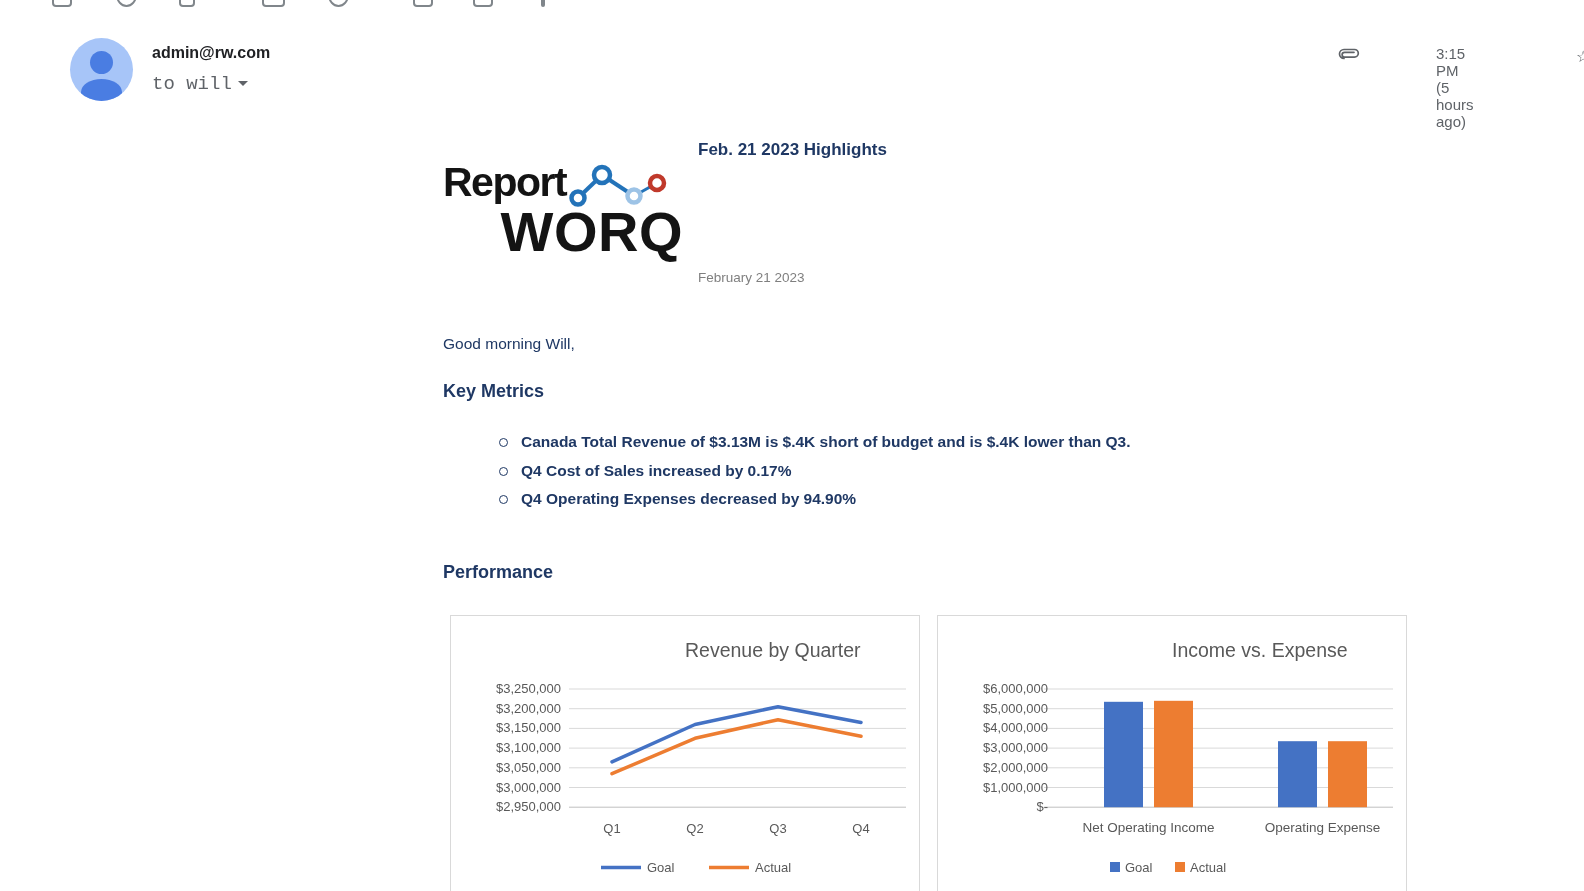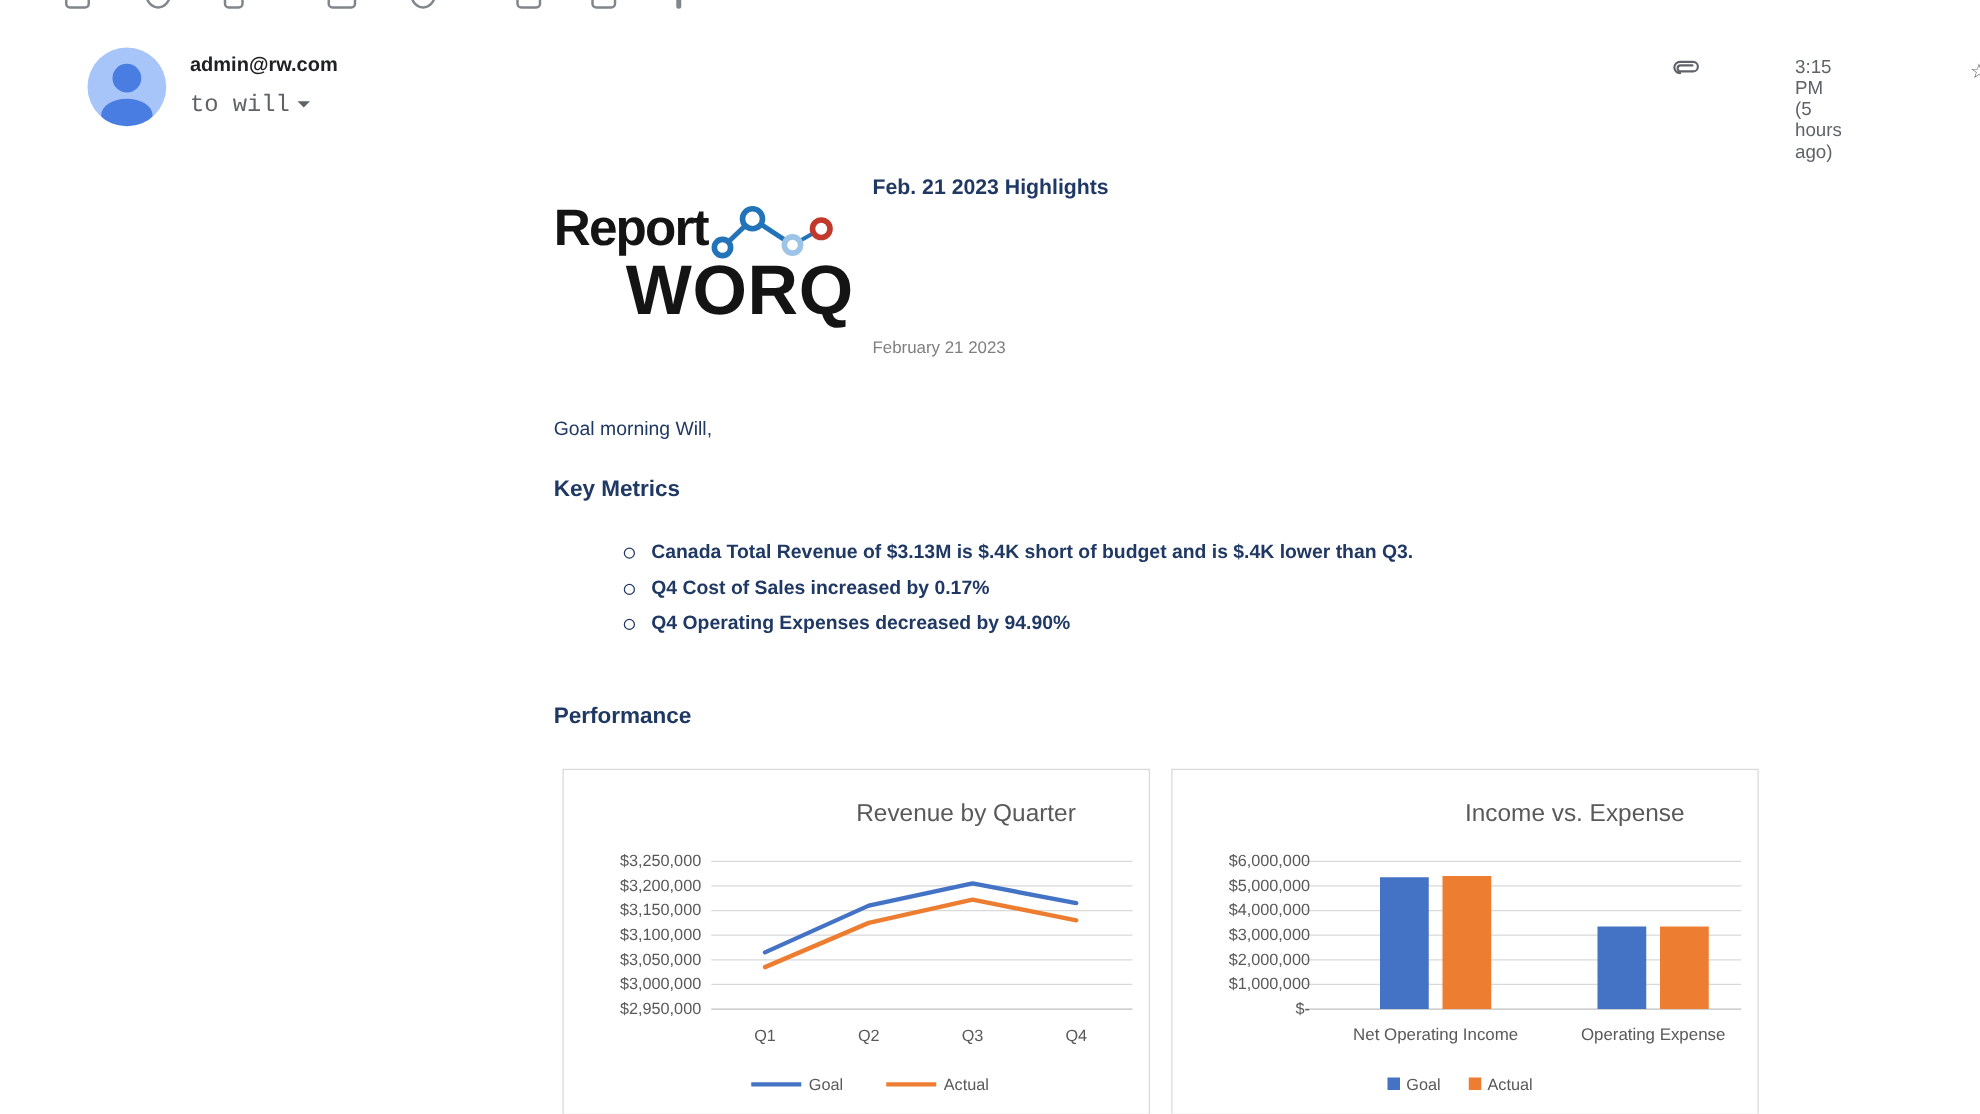--- a/index.html
+++ b/index.html
@@ -100,21 +100,21 @@
         <circle cx="71" cy="42" r="6.5" fill="#fff" stroke="#9DC3E6" stroke-width="4.5"></circle>
         <circle cx="94" cy="29" r="7" fill="#fff" stroke="#C0392B" stroke-width="4.5"></circle>
       </svg>
     </div>
     <div class="logo-worq">WORQ</div>
   </div>
 
   <div class="highlights">Feb. 21 2023 Highlights</div>
   <div class="rpt-date">February 21 2023</div>
 
-  <div class="greeting">Goal morning Will,</div>
+  <div class="greeting">Good morning Will,</div>
   <div class="km-head">Key Metrics</div>
   <ul class="bullets">
     <li>Canada Total Revenue of $3.13M is $.4K short of budget and is $.4K lower than Q3.</li>
     <li>Q4 Cost of Sales increased by 0.17%</li>
     <li>Q4 Operating Expenses decreased by 94.90%</li>
   </ul>
   <div class="perf-head">Performance</div>
 
   <div class="chart-box" id="chartbox0">
     <svg id="chart0" width="468" height="275">

